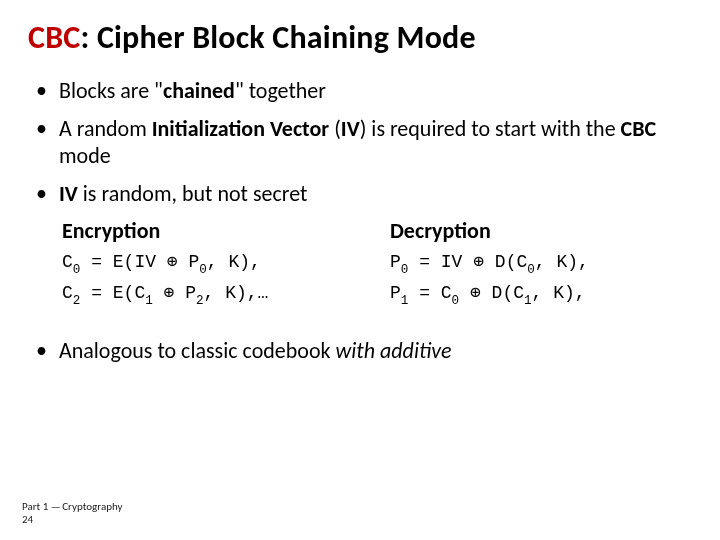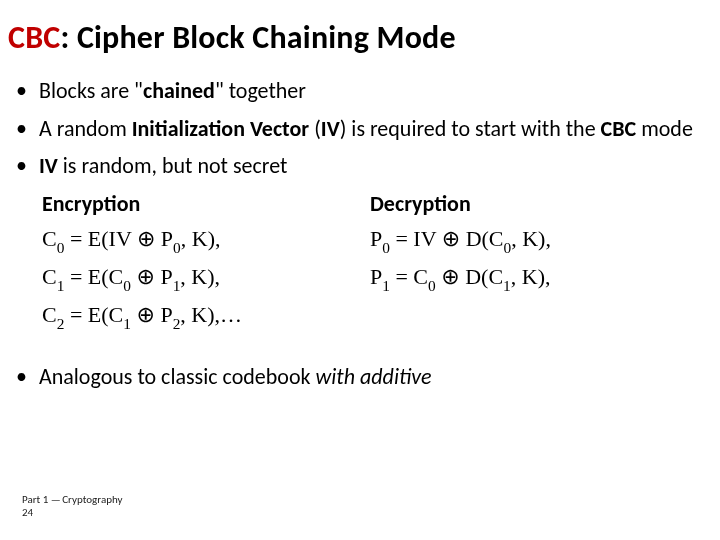--- a/index.html
+++ b/index.html
@@ -7,21 +7,21 @@
     padding: 0;
     width: 720px;
     height: 540px;
     background: #fff;
     font-family: Calibri, Arial, sans-serif;
     color: #000;
     overflow: hidden;
     position: relative;
   }
   .slide {
-    padding: 18px 22px 0 8px;
+    padding: 18px 22px 0 28px;
   }
   .title {
     font-size: 32px;
     font-weight: 700;
     margin: 0 0 20px 0;
     letter-spacing: 0.2px;
   }
   .title .red { color: #c00000; }
   .bullets {
     font-size: 22px;
@@ -48,32 +48,32 @@
   .col {
     flex: 0 0 auto;
     width: 300px;
   }
   .colhead {
     font-weight: 700;
     font-size: 22px;
     margin-bottom: 4px;
   }
   .eq {
-    font-family: Liberation Serif, serif;
-    font-size: 22px;
+    font-family: Liberation Mono, monospace;
+    font-size: 18px;
     line-height: 1.6;
     white-space: nowrap;
   }
   .sub { font-size: 0.7em; vertical-align: sub; position: relative; top: 0.15em; }
   .xor { font-family: inherit; }
   .italic { font-style: italic; }
   .footer {
     position: absolute;
     left: 22px;
-    bottom: 21px;
+    bottom: 14px;
     font-size: 11px;
     color: #222;
     line-height: 1.2;
   }
   .dash { letter-spacing: -1px; }
 </style>
 </head>
 <body>
 
 <div class="slide">
@@ -108,23 +108,20 @@
   </div>
 
   <div class="cols">
 
     <div class="col">
       <div class="colhead">Encryption</div>
       <div class="eq">
         <span>C</span><span class="sub">0</span><span> = E(IV </span><span class="xor">⊕</span><span> P</span><span class="sub">0</span><span>, K),</span>
       </div>
       <div class="eq">
-        <span>C</span><span class="sub">1</span><span> = E(C</span><span class="sub">0</span><span>  </span><span class="xor">⊕</span><span> P</span><span class="sub">1</span><span>, K),</span>
-      </div>
-      <div class="eq">
         <span>C</span><span class="sub">2</span><span> = E(C</span><span class="sub">1</span><span>  </span><span class="xor">⊕</span><span> P</span><span class="sub">2</span><span>, K),…</span>
       </div>
     </div>
 
     <div class="col">
       <div class="colhead">Decryption</div>
       <div class="eq">
         <span>P</span><span class="sub">0</span><span> = IV </span><span class="xor">⊕</span><span> D(C</span><span class="sub">0</span><span>, K),</span>
       </div>
       <div class="eq">

